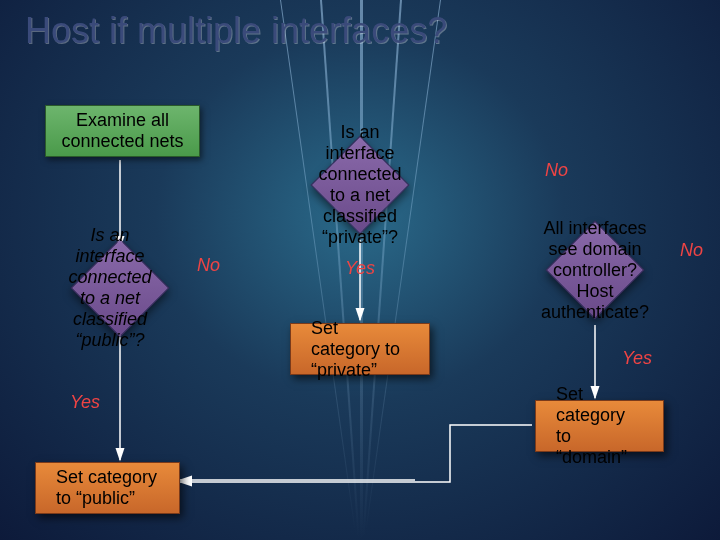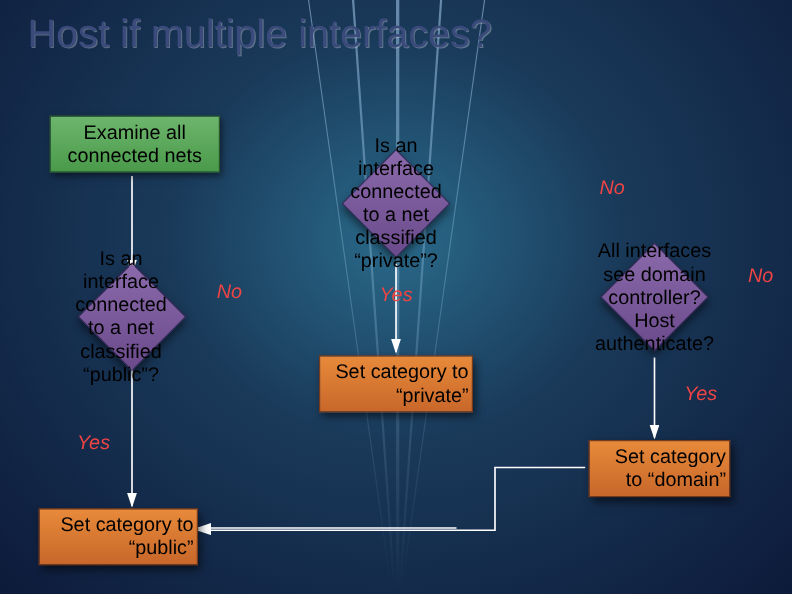--- a/index.html
+++ b/index.html
@@ -41,25 +41,25 @@
     justify-content: flex-end;
     padding: 4px 8px;
     box-shadow: 2px 3px 6px rgba(0,0,0,0.5);
   }
   .box-action {
     position: absolute;
     background: linear-gradient(180deg, #e88a3a 0%, #c8672a 100%);
     border: 1px solid #7a3a1a;
     color: #000;
     font-size: 18px;
-    text-align: right;
+    text-align: left;
     display: flex;
     align-items: center;
     justify-content: center;
-    padding: 4px 3px;
+    padding: 4px 20px;
     box-shadow: 3px 4px 8px rgba(0,0,0,0.6);
   }
   .diamond-wrap {
     position: absolute;
     display: flex;
     align-items: center;
     justify-content: center;
   }
   .diamond-shape {
     position: absolute;
@@ -117,21 +117,21 @@
   <line x1="415" y1="480" x2="180" y2="480" stroke="#fff" stroke-width="1.5" marker-end="url(#arrow)"></line>
   <path d="M 532 425 L 450 425 L 450 482 L 180 482" stroke="#fff" stroke-width="1.5" fill="none" marker-end="url(#arrow)"></path>
 </svg>
 
 <div class="box-rect" style="left:45px; top:105px; width:155px; height:52px;">
   <span>Examine all connected nets</span>
 </div>
 
 <div class="diamond-wrap" style="left:85px; top:253px; width:70px; height:70px;">
   <div class="diamond-shape"></div>
-  <div class="diamond-text" style="width:195px; margin-left:-20px;">Is an interface connected to a net classified “public”?</div>
+  <div class="diamond-text" style="width:195px; margin-left:-20px;font-style:italic;">Is an interface connected to a net classified “public”?</div>
 </div>
 
 <div class="diamond-wrap" style="left:325px; top:150px; width:70px; height:70px;">
   <div class="diamond-shape"></div>
   <div class="diamond-text" style="width:195px;">Is an interface connected to a net classified “private”?</div>
 </div>
 
 <div class="diamond-wrap" style="left:560px; top:235px; width:70px; height:70px;">
   <div class="diamond-shape"></div>
   <div class="diamond-text" style="width:210px;">All interfaces see domain controller? Host authenticate?</div>

